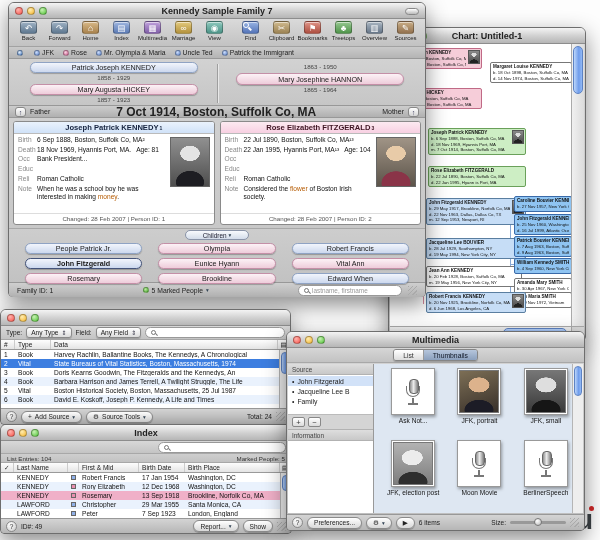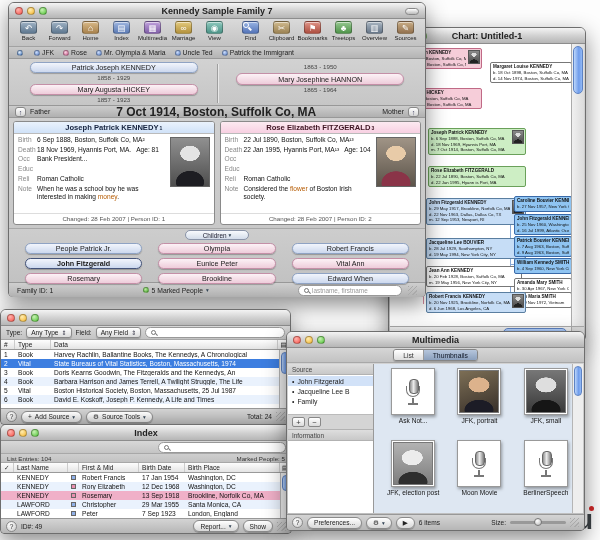--- a/index.html
+++ b/index.html
@@ -473,21 +473,21 @@
       <div class="cap f ccap">
           <span>Olympia</span>
         </div>
       <div class="cap m ccap">
           <span>Robert Francis</span>
         </div>
       <div class="cap m ccap sel">
           <span>John Fitzgerald</span>
         </div>
       <div class="cap f ccap">
-          <span>Eunice Peter</span>
+          <span>Eunice Hyann</span>
         </div>
       <div class="cap f ccap">
           <span>Vital Ann</span>
         </div>
       <div class="cap f ccap">
           <span>Rosemary</span>
         </div>
       <div class="cap f ccap">
           <span>Brookline</span>
         </div>

